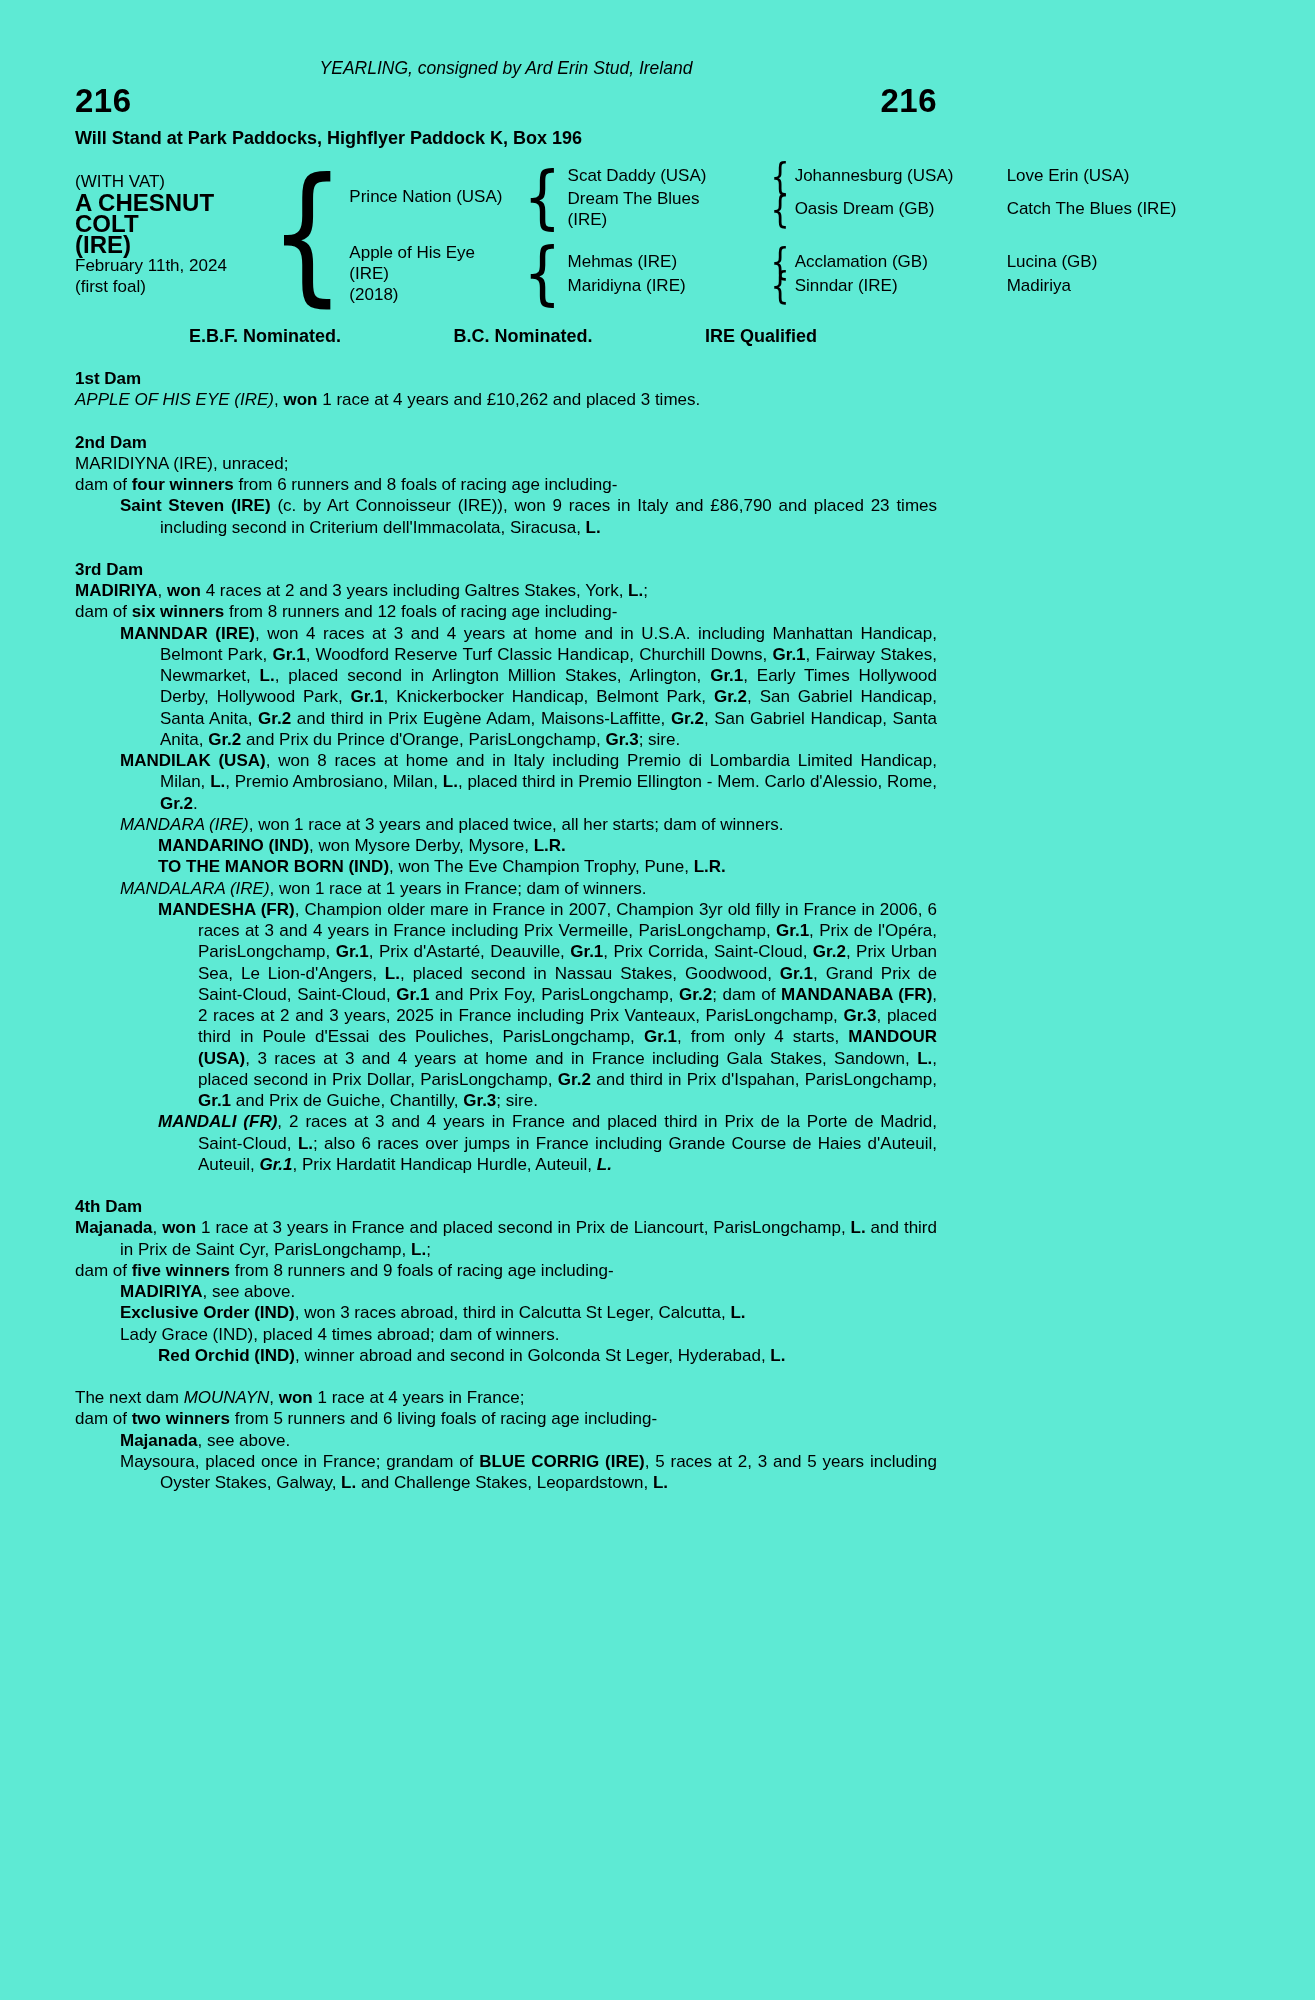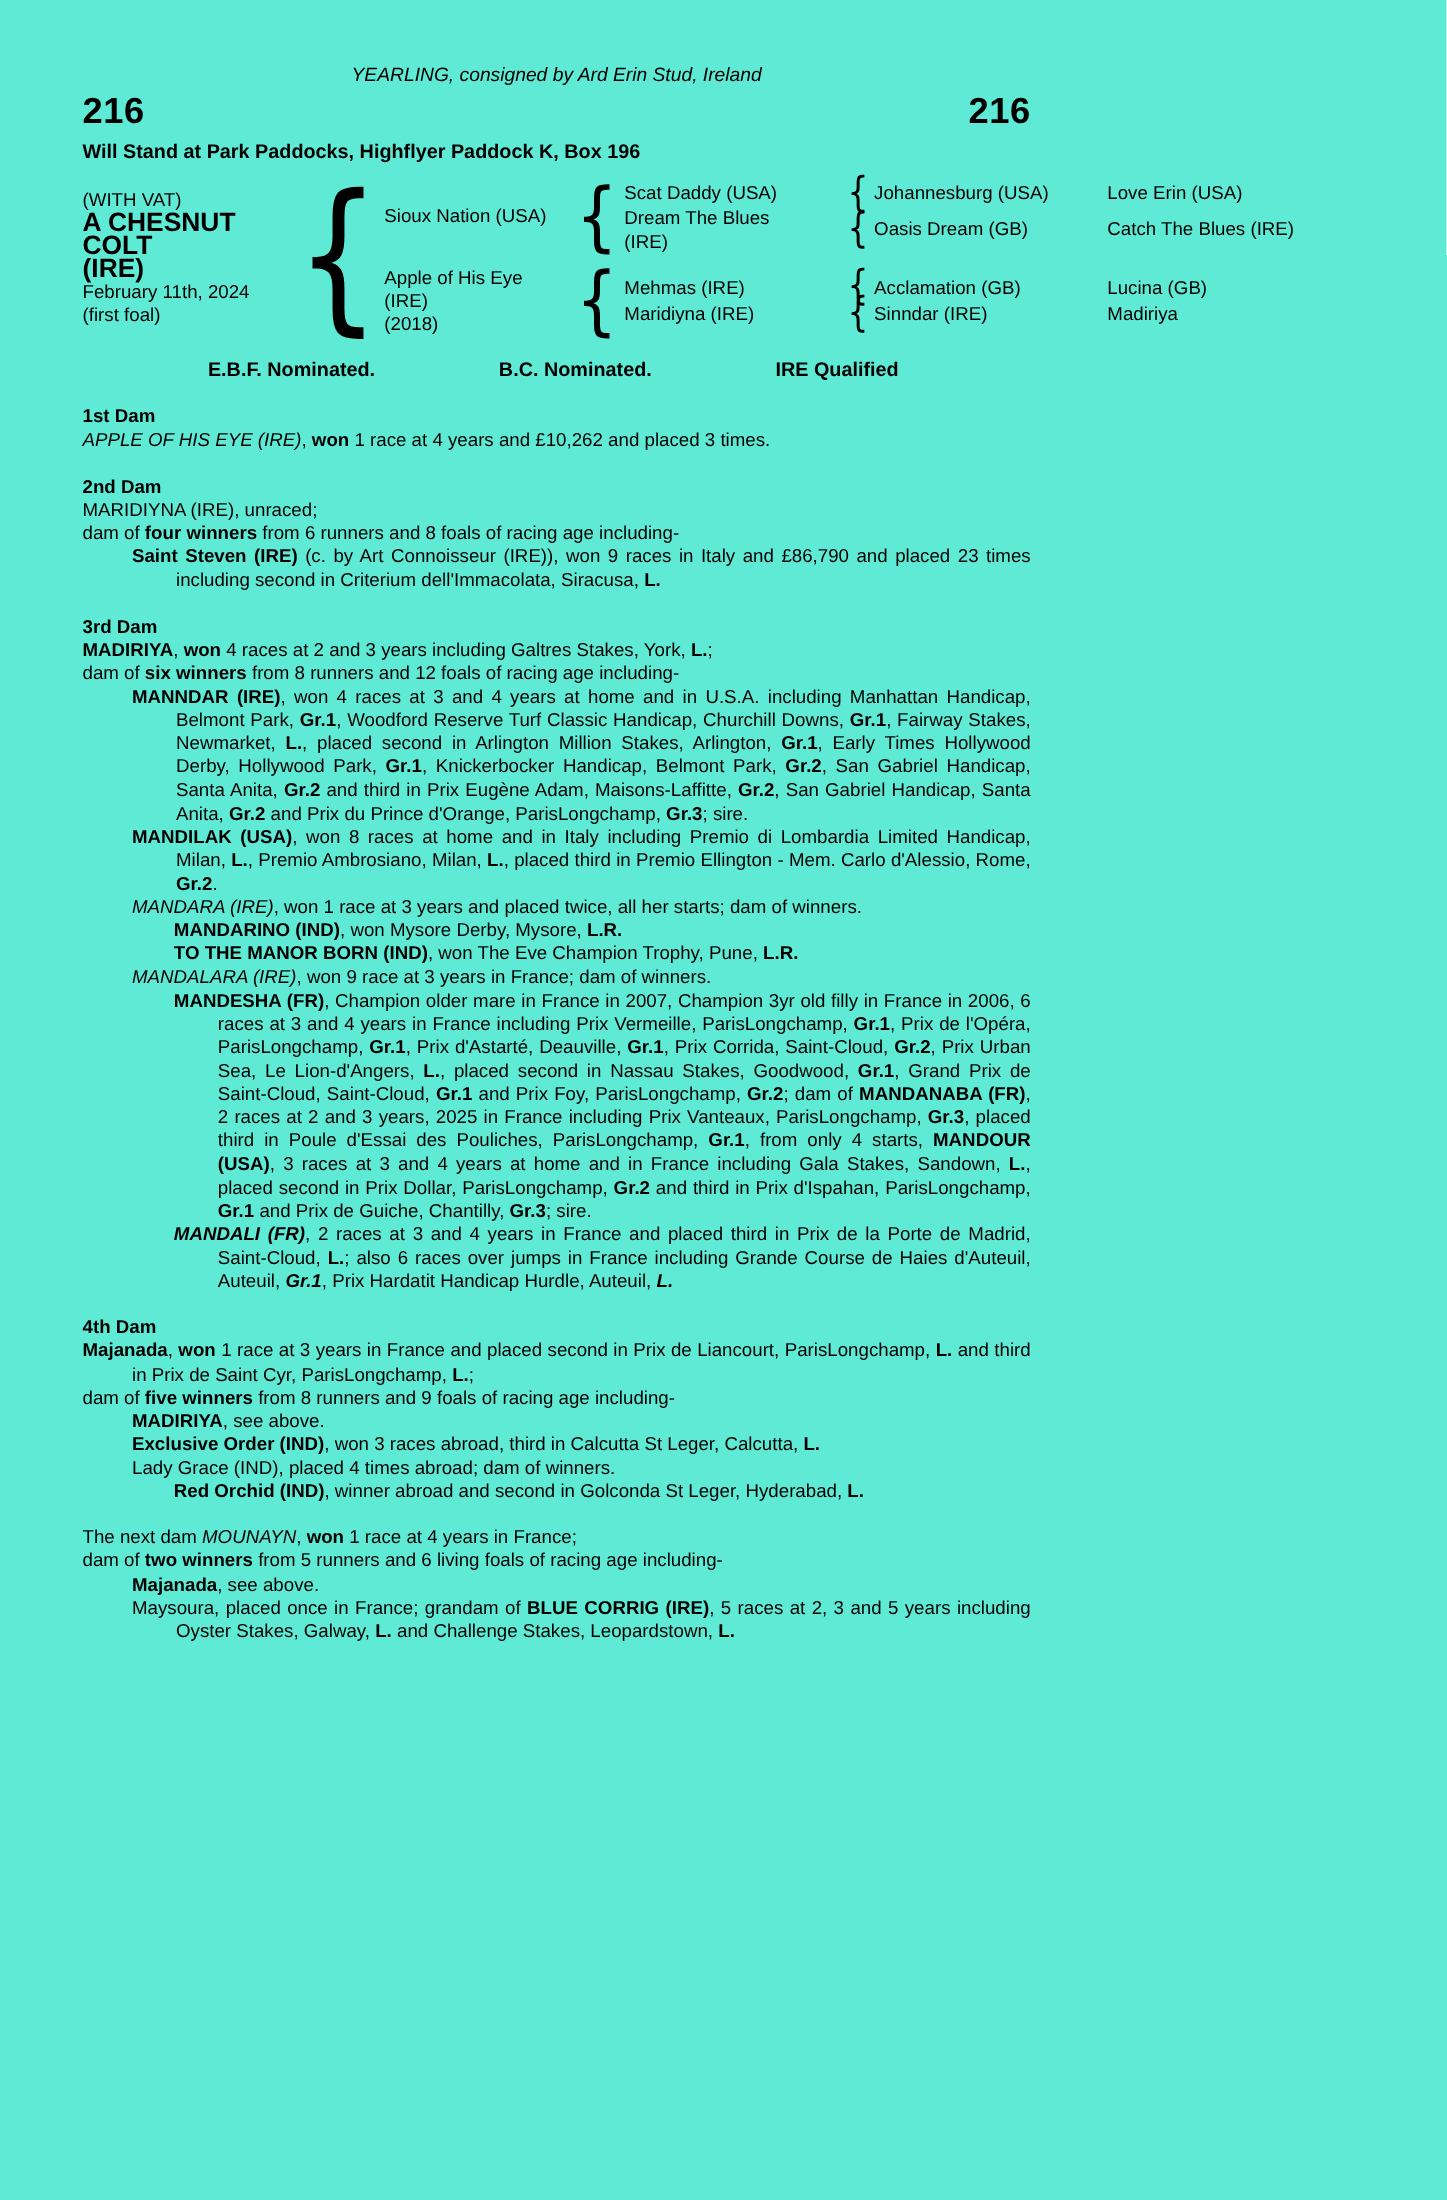--- a/index.html
+++ b/index.html
@@ -84,21 +84,21 @@
         <div>(WITH VAT)</div>
         <div class="subj-name">A CHESNUT COLT</div>
         <div class="subj-name">(IRE)</div>
         <div>February 11th, 2024</div>
         <div>(first foal)</div>
       </div>
       <div class="brace b1">{</div>
       <div class="ped-col">
 
         <div class="ped-half">
-          <div class="g2name">Sioux Nation (USA)</div>
+          <div class="g2name">Prince Nation (USA)</div>
           <div class="brace b2">{</div>
           <div class="g3col">
             <div class="g3node">
               <div class="g3name">Scat Daddy (USA)</div>
               <div class="brace b3">{</div>
               <div class="g4col">
                 <div class="g4name">Johannesburg (USA)</div>
                 <div class="g4name">Love Erin (USA)</div>
               </div>
             </div>
@@ -159,21 +159,21 @@
 
     <section class="section">
       <h3 class="dam-head">3rd Dam</h3>
       <p class="para lvl0h"><span class="s-b">MADIRIYA</span><span>, </span><span class="s-b">won</span><span> 4 races at 2 and 3 years including Galtres Stakes, York, </span><span class="s-b">L.</span><span>;</span></p>
       <p class="para lvl0h"><span>dam of </span><span class="s-b">six winners</span><span> from 8 runners and 12 foals of racing age including-</span></p>
       <p class="para lvl1"><span class="s-b">MANNDAR (IRE)</span><span>, won 4 races at 3 and 4 years at home and in U.S.A. including Manhattan Handicap, Belmont Park, </span><span class="s-b">Gr.1</span><span>, Woodford Reserve Turf Classic Handicap, Churchill Downs, </span><span class="s-b">Gr.1</span><span>, Fairway Stakes, Newmarket, </span><span class="s-b">L.</span><span>, placed second in Arlington Million Stakes, Arlington, </span><span class="s-b">Gr.1</span><span>, Early Times Hollywood Derby, Hollywood Park, </span><span class="s-b">Gr.1</span><span>, Knickerbocker Handicap, Belmont Park, </span><span class="s-b">Gr.2</span><span>, San Gabriel Handicap, Santa Anita, </span><span class="s-b">Gr.2</span><span> and third in Prix Eugène Adam, Maisons-Laffitte, </span><span class="s-b">Gr.2</span><span>, San Gabriel Handicap, Santa Anita, </span><span class="s-b">Gr.2</span><span> and Prix du Prince d'Orange, ParisLongchamp, </span><span class="s-b">Gr.3</span><span>; sire.</span></p>
       <p class="para lvl1"><span class="s-b">MANDILAK (USA)</span><span>, won 8 races at home and in Italy including Premio di Lombardia Limited Handicap, Milan, </span><span class="s-b">L.</span><span>, Premio Ambrosiano, Milan, </span><span class="s-b">L.</span><span>, placed third in Premio Ellington - Mem. Carlo d'Alessio, Rome, </span><span class="s-b">Gr.2</span><span>.</span></p>
       <p class="para lvl1"><span class="s-i">MANDARA (IRE)</span><span>, won 1 race at 3 years and placed twice, all her starts; dam of winners.</span></p>
       <p class="para lvl2"><span class="s-b">MANDARINO (IND)</span><span>, won Mysore Derby, Mysore, </span><span class="s-b">L.R.</span></p>
       <p class="para lvl2"><span class="s-b">TO THE MANOR BORN (IND)</span><span>, won The Eve Champion Trophy, Pune, </span><span class="s-b">L.R.</span></p>
-      <p class="para lvl1"><span class="s-i">MANDALARA (IRE)</span><span>, won 9 race at 3 years in France; dam of winners.</span></p>
+      <p class="para lvl1"><span class="s-i">MANDALARA (IRE)</span><span>, won 1 race at 1 years in France; dam of winners.</span></p>
       <p class="para lvl2"><span class="s-b">MANDESHA (FR)</span><span>, Champion older mare in France in 2007, Champion 3yr old filly in France in 2006, 6 races at 3 and 4 years in France including Prix Vermeille, ParisLongchamp, </span><span class="s-b">Gr.1</span><span>, Prix de l'Opéra, ParisLongchamp, </span><span class="s-b">Gr.1</span><span>, Prix d'Astarté, Deauville, </span><span class="s-b">Gr.1</span><span>, Prix Corrida, Saint-Cloud, </span><span class="s-b">Gr.2</span><span>, Prix Urban Sea, Le Lion-d'Angers, </span><span class="s-b">L.</span><span>, placed second in Nassau Stakes, Goodwood, </span><span class="s-b">Gr.1</span><span>, Grand Prix de Saint-Cloud, Saint-Cloud, </span><span class="s-b">Gr.1</span><span> and Prix Foy, ParisLongchamp, </span><span class="s-b">Gr.2</span><span>; dam of </span><span class="s-b">MANDANABA (FR)</span><span>, 2 races at 2 and 3 years, 2025 in France including Prix Vanteaux, ParisLongchamp, </span><span class="s-b">Gr.3</span><span>, placed third in Poule d'Essai des Pouliches, ParisLongchamp, </span><span class="s-b">Gr.1</span><span>, from only 4 starts, </span><span class="s-b">MANDOUR (USA)</span><span>, 3 races at 3 and 4 years at home and in France including Gala Stakes, Sandown, </span><span class="s-b">L.</span><span>, placed second in Prix Dollar, ParisLongchamp, </span><span class="s-b">Gr.2</span><span> and third in Prix d'Ispahan, ParisLongchamp, </span><span class="s-b">Gr.1</span><span> and Prix de Guiche, Chantilly, </span><span class="s-b">Gr.3</span><span>; sire.</span></p>
       <p class="para lvl2"><span class="s-b s-i">MANDALI (FR)</span><span>, 2 races at 3 and 4 years in France and placed third in Prix de la Porte de Madrid, Saint-Cloud, </span><span class="s-b">L.</span><span>; also 6 races over jumps in France including Grande Course de Haies d'Auteuil, Auteuil, </span><span class="s-b s-i">Gr.1</span><span>, Prix Hardatit Handicap Hurdle, Auteuil, </span><span class="s-b s-i">L.</span></p>
     </section>
 
     <section class="section">
       <h3 class="dam-head">4th Dam</h3>
       <p class="para lvl0h"><span class="s-b">Majanada</span><span>, </span><span class="s-b">won</span><span> 1 race at 3 years in France and placed second in Prix de Liancourt, ParisLongchamp, </span><span class="s-b">L.</span><span> and third in Prix de Saint Cyr, ParisLongchamp, </span><span class="s-b">L.</span><span>;</span></p>
       <p class="para lvl0h"><span>dam of </span><span class="s-b">five winners</span><span> from 8 runners and 9 foals of racing age including-</span></p>
       <p class="para lvl1"><span class="s-b">MADIRIYA</span><span>, see above.</span></p>
       <p class="para lvl1"><span class="s-b">Exclusive Order (IND)</span><span>, won 3 races abroad, third in Calcutta St Leger, Calcutta, </span><span class="s-b">L.</span></p>

